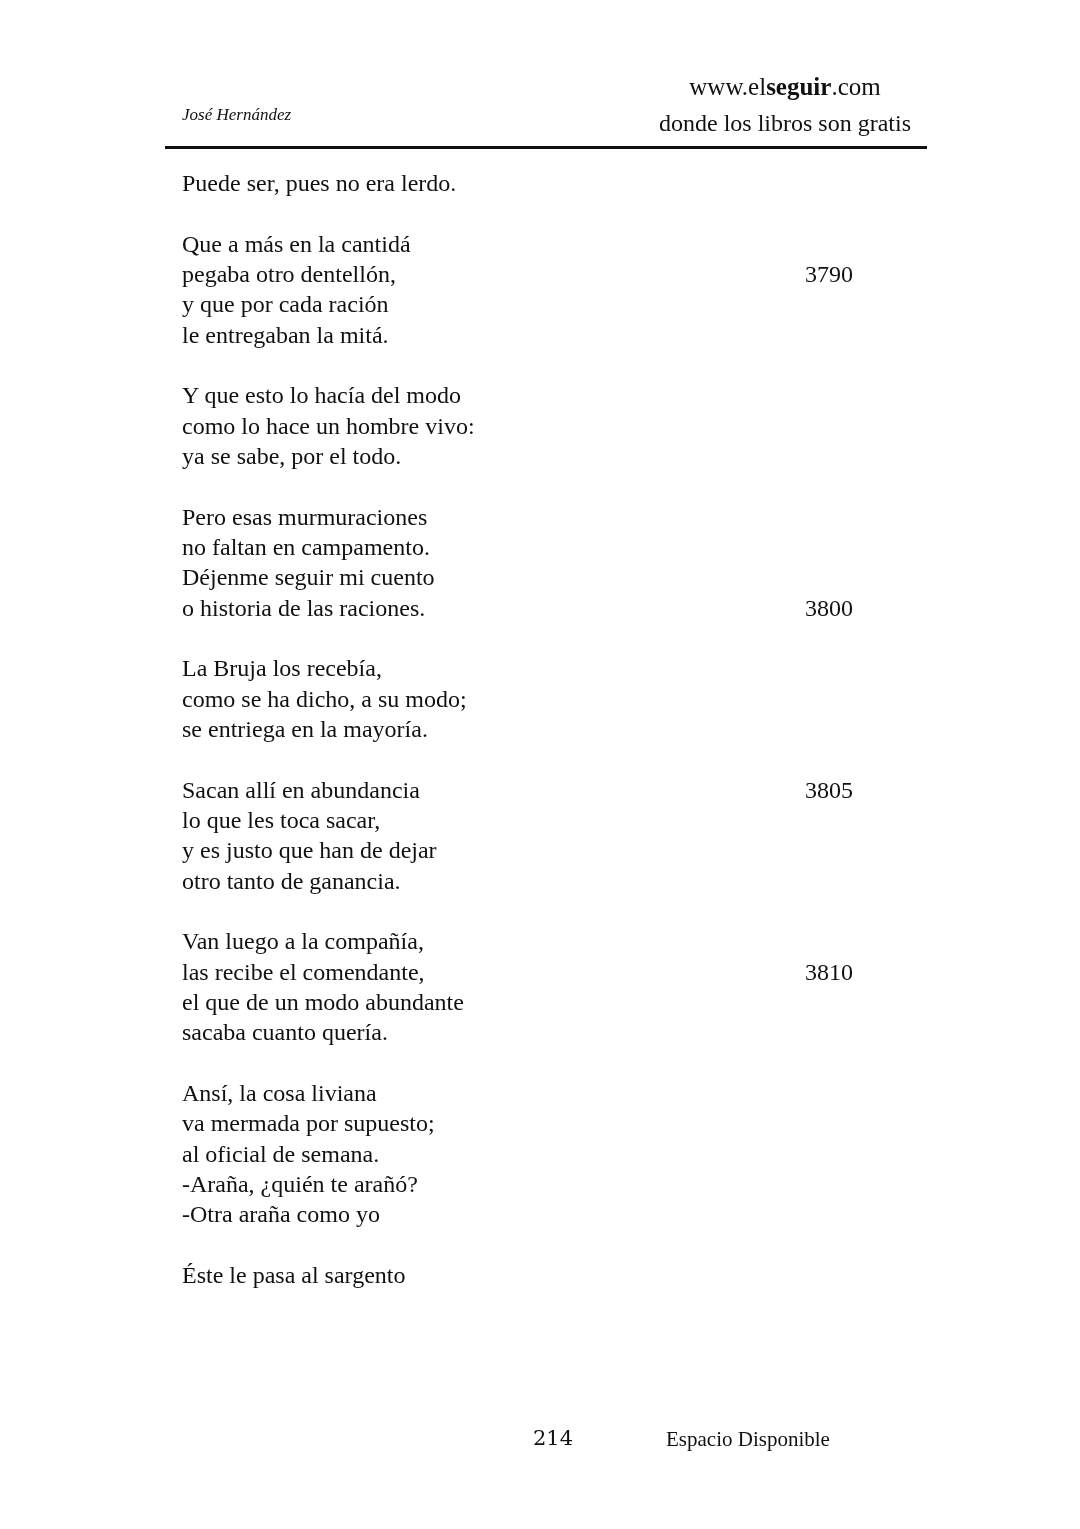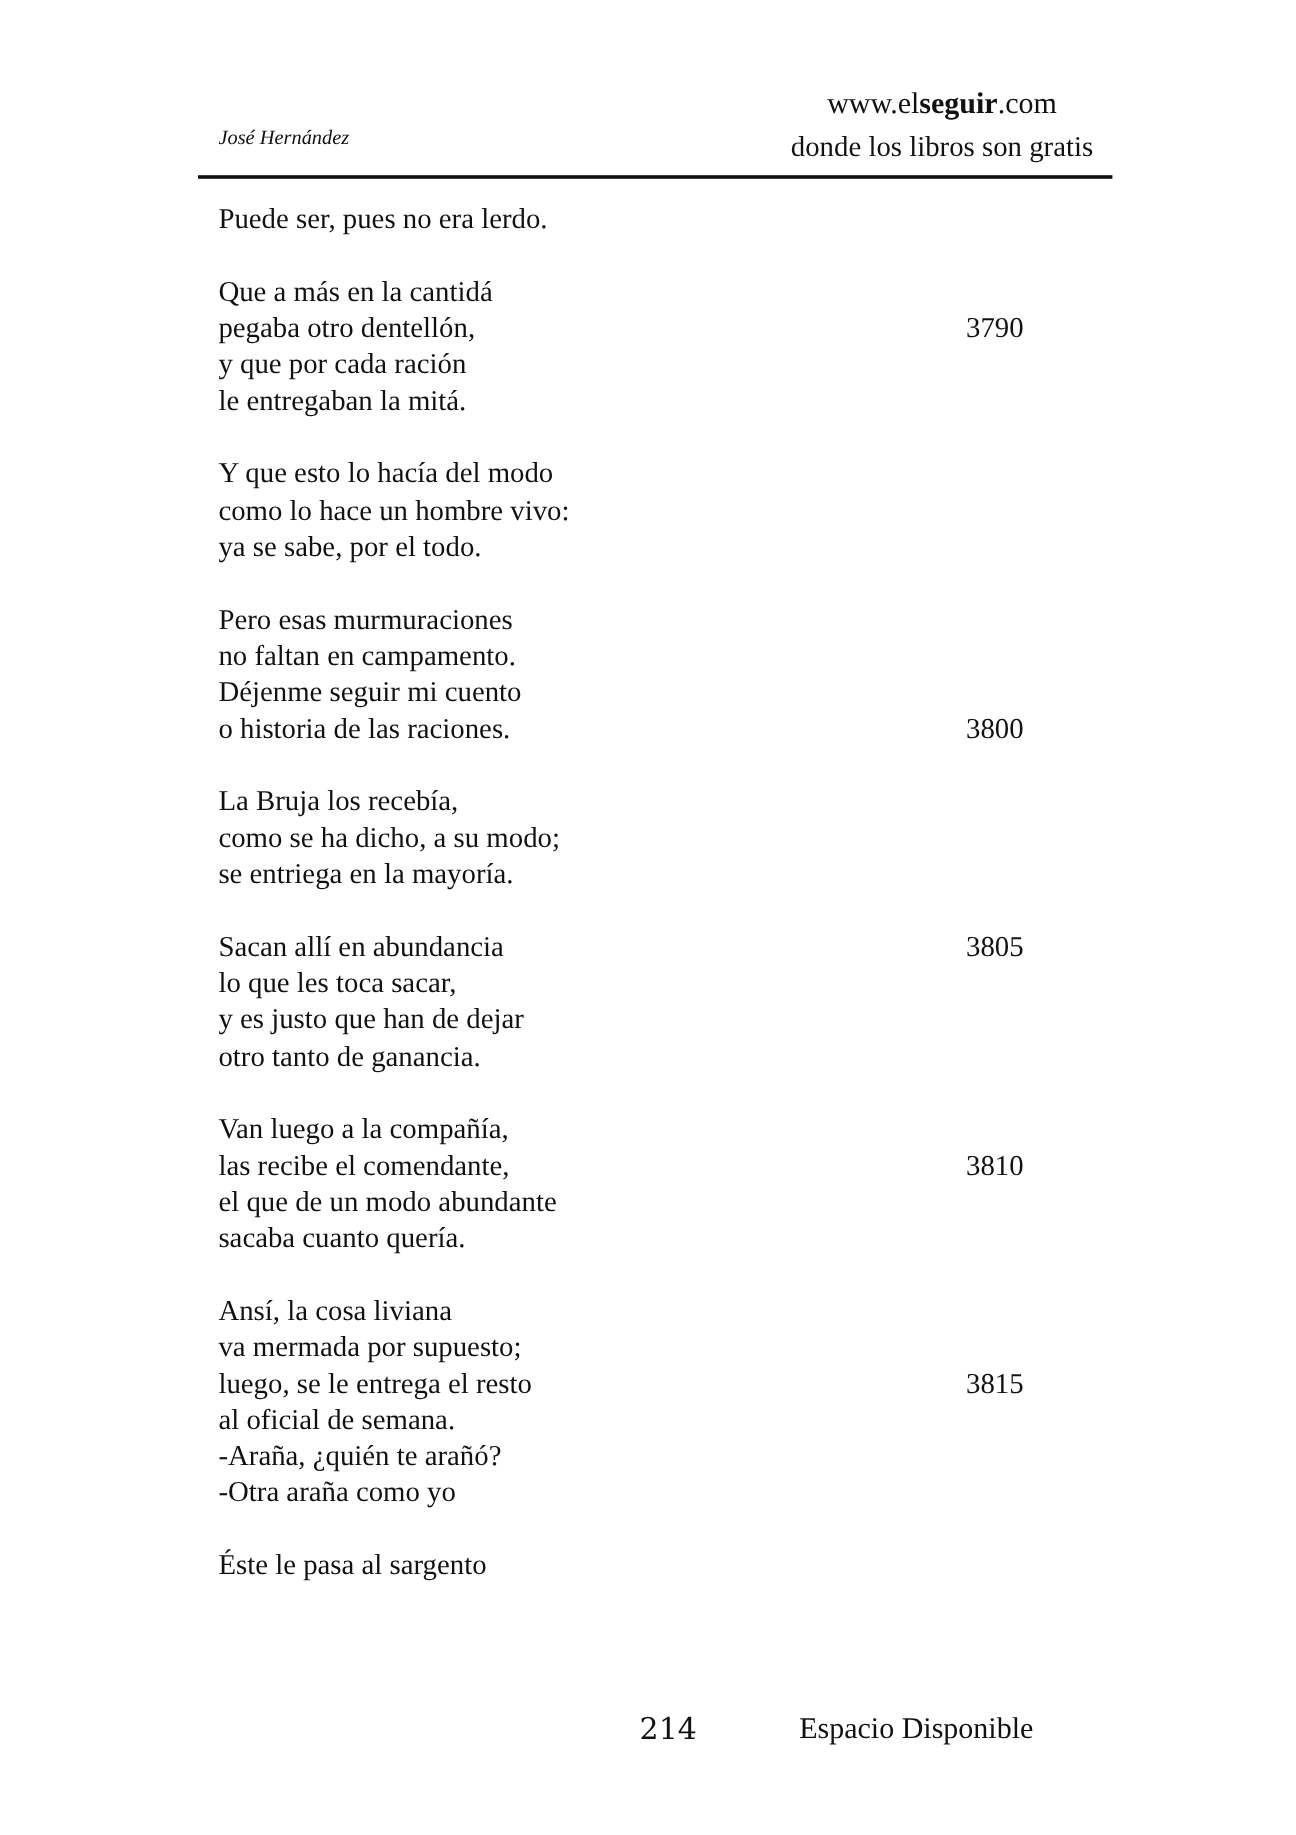--- a/index.html
+++ b/index.html
@@ -6,22 +6,22 @@
   body { width: 1080px; height: 1529px; position: relative; overflow: hidden;
          font-family: "Liberation Serif", "DejaVu Serif", serif; color: #111; }
   .author { position: absolute; left: 182px; top: 105px; font-size: 17px; font-style: italic; }
   .site { position: absolute; left: 640px; width: 290px; top: 73px; text-align: center; font-size: 25px; }
   .site b { font-weight: bold; }
   .tagline { position: absolute; left: 640px; width: 290px; top: 110px; text-align: center; font-size: 24px; }
   .rule { position: absolute; left: 165px; width: 762px; top: 146px; height: 3px; background: #111; }
   .body { position: absolute; left: 182px; top: 168px; width: 700px; }
   .line { position: relative; height: 30.33px; line-height: 30.33px; font-size: 24px; white-space: nowrap; }
   .line .num { position: absolute; left: 623px; top: 0; }
-  .footer-page { position: absolute; left: 533px; top: 1426px; font-size: 25px; font-family: "DejaVu Serif", serif; }
-  .footer-note { position: absolute; left: 666px; top: 1427px; font-size: 25px; }
+  .footer-page { position: absolute; left: 533px; top: 1426px; font-size: 21px; font-family: "DejaVu Serif", serif; }
+  .footer-note { position: absolute; left: 666px; top: 1427px; font-size: 21px; }
 </style>
 </head>
 <body>
 
 <div class="author">José Hernández</div>
 <div class="site"><span>www.el</span><b>seguir</b><span>.com</span></div>
 <div class="tagline">donde los libros son gratis</div>
 <div class="rule"></div>
 
 <div class="body" id="poem">
@@ -50,21 +50,20 @@
     <div class="line"><span>y es justo que han de dejar</span><span class="num"></span></div>
     <div class="line"><span>otro tanto de ganancia.</span><span class="num"></span></div>
     <div class="line"><span></span><span class="num"></span></div>
     <div class="line"><span>Van luego a la compañía,</span><span class="num"></span></div>
     <div class="line"><span>las recibe el comendante,</span><span class="num">3810</span></div>
     <div class="line"><span>el que de un modo abundante</span><span class="num"></span></div>
     <div class="line"><span>sacaba cuanto quería.</span><span class="num"></span></div>
     <div class="line"><span></span><span class="num"></span></div>
     <div class="line"><span>Ansí, la cosa liviana</span><span class="num"></span></div>
     <div class="line"><span>va mermada por supuesto;</span><span class="num"></span></div>
-    <div class="line"><span>luego, se le entrega el resto</span><span class="num">3815</span></div>
     <div class="line"><span>al oficial de semana.</span><span class="num"></span></div>
     <div class="line"><span>-Araña, ¿quién te arañó?</span><span class="num"></span></div>
     <div class="line"><span>-Otra araña como yo</span><span class="num"></span></div>
     <div class="line"><span></span><span class="num"></span></div>
     <div class="line"><span>Éste le pasa al sargento</span><span class="num"></span></div>
   </div>
 
 <div class="footer-page">214</div>
 <div class="footer-note">Espacio Disponible</div>
 

